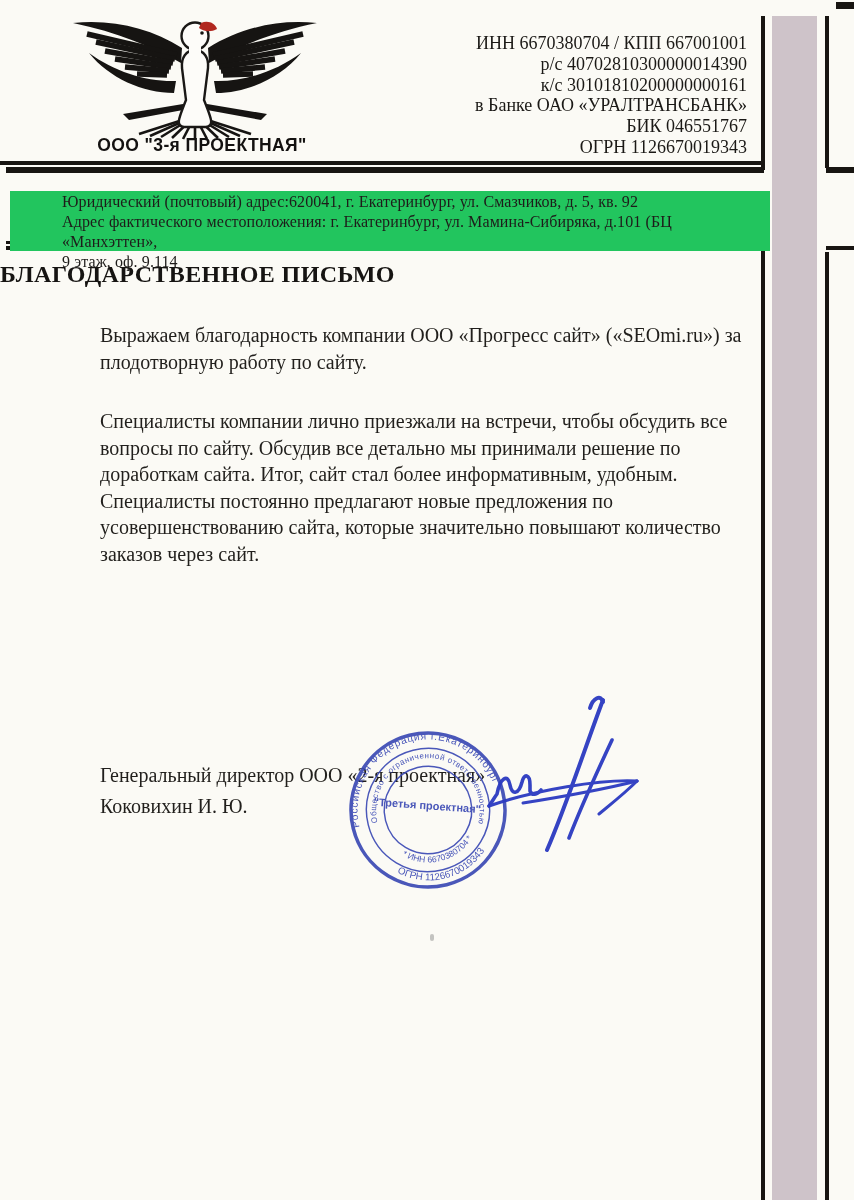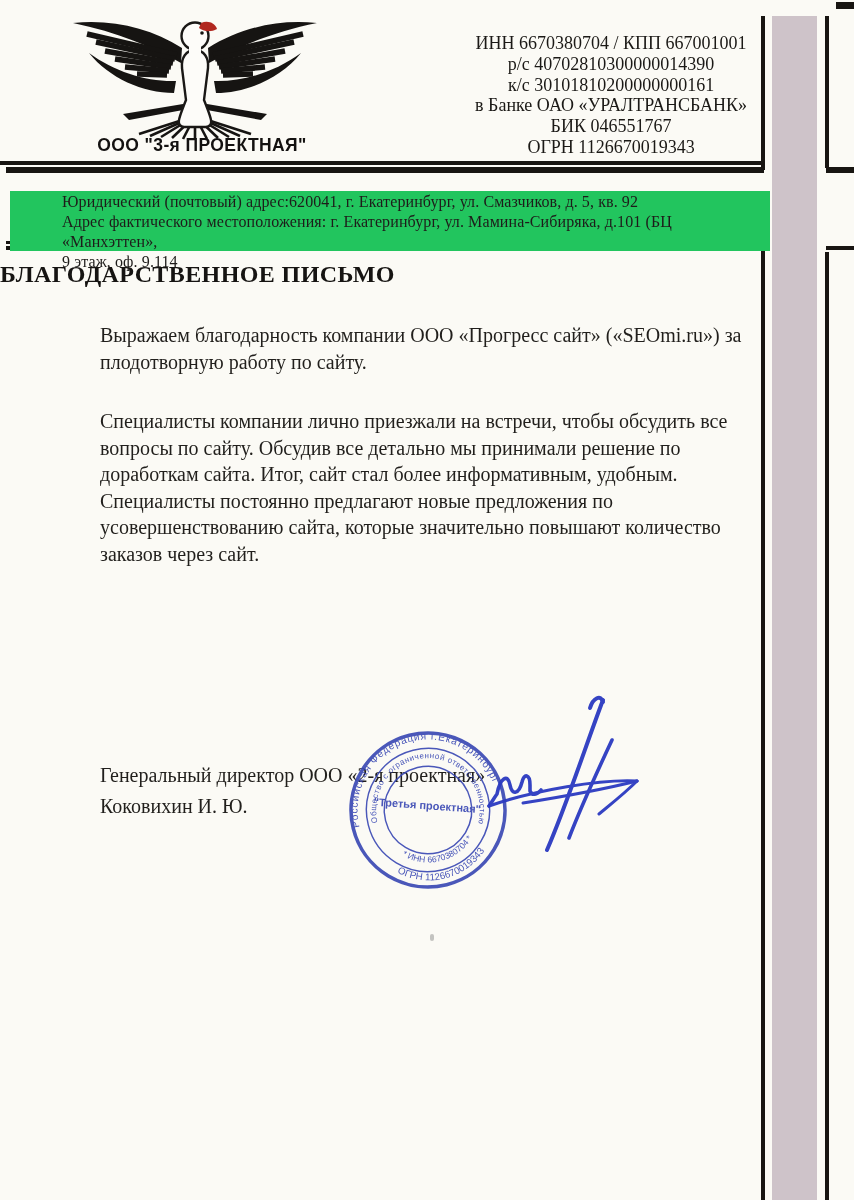--- a/index.html
+++ b/index.html
@@ -4,21 +4,21 @@
 <title>Document</title>
 <style>
   *{margin:0;padding:0;box-sizing:border-box}
   html,body{width:854px;height:1200px}
   body{font-family:"Liberation Serif",serif;background:#ffffff}
   .page{position:relative;width:854px;height:1200px;background:#fbfaf5;overflow:hidden}
   .rule{position:absolute;background:#181512}
   .scan-band-v{position:absolute;left:772px;top:16px;width:45px;height:1184px;background:#cec3c9;z-index:2}
   .addr-strip{position:absolute;left:10px;top:191px;width:760px;height:60px;background:#22c55e;z-index:1}
   .addr-text{position:absolute;left:52px;top:1px;font-size:16px;line-height:20px;color:#1e1c1a;white-space:pre-line;letter-spacing:.1px}
-  .bank{position:absolute;top:33px;right:107px;text-align:center;font-size:18px;line-height:20.8px;color:#1b1916;white-space:pre-line}
+  .bank{position:absolute;top:33px;right:107px;text-align:right;font-size:18px;line-height:20.8px;color:#1b1916;white-space:pre-line}
   .logo-svg{position:absolute;left:55px;top:8px;width:280px;height:135px}
   .logo-text{position:absolute;left:62px;top:135px;width:280px;text-align:center;font-family:"Liberation Sans",sans-serif;font-weight:bold;font-size:17.5px;letter-spacing:.4px;color:#131110}
   .title{position:absolute;left:0;top:261px;width:680px;text-align:left;font-weight:bold;font-size:24px;letter-spacing:.4px;color:#161412}
   .para{position:absolute;left:100px;width:690px;font-size:20px;line-height:26.5px;color:#211f1c;white-space:pre-line}
   #p1{top:322px}#p2{top:408px}#p3{top:603px}
   .signoff{position:absolute;left:100px;top:760px;font-size:20px;line-height:31px;color:#211f1c;white-space:pre-line;z-index:1}
   .stamp{position:absolute;left:347px;top:729px;width:162px;height:162px;opacity:.9;z-index:3}
   .autograph{position:absolute;left:483px;top:690px;width:165px;height:168px;opacity:.95;z-index:4}
   .speck{position:absolute;left:430px;top:934px;width:4px;height:7px;background:#8c8c8c;opacity:.5;border-radius:2px}
 </style>

